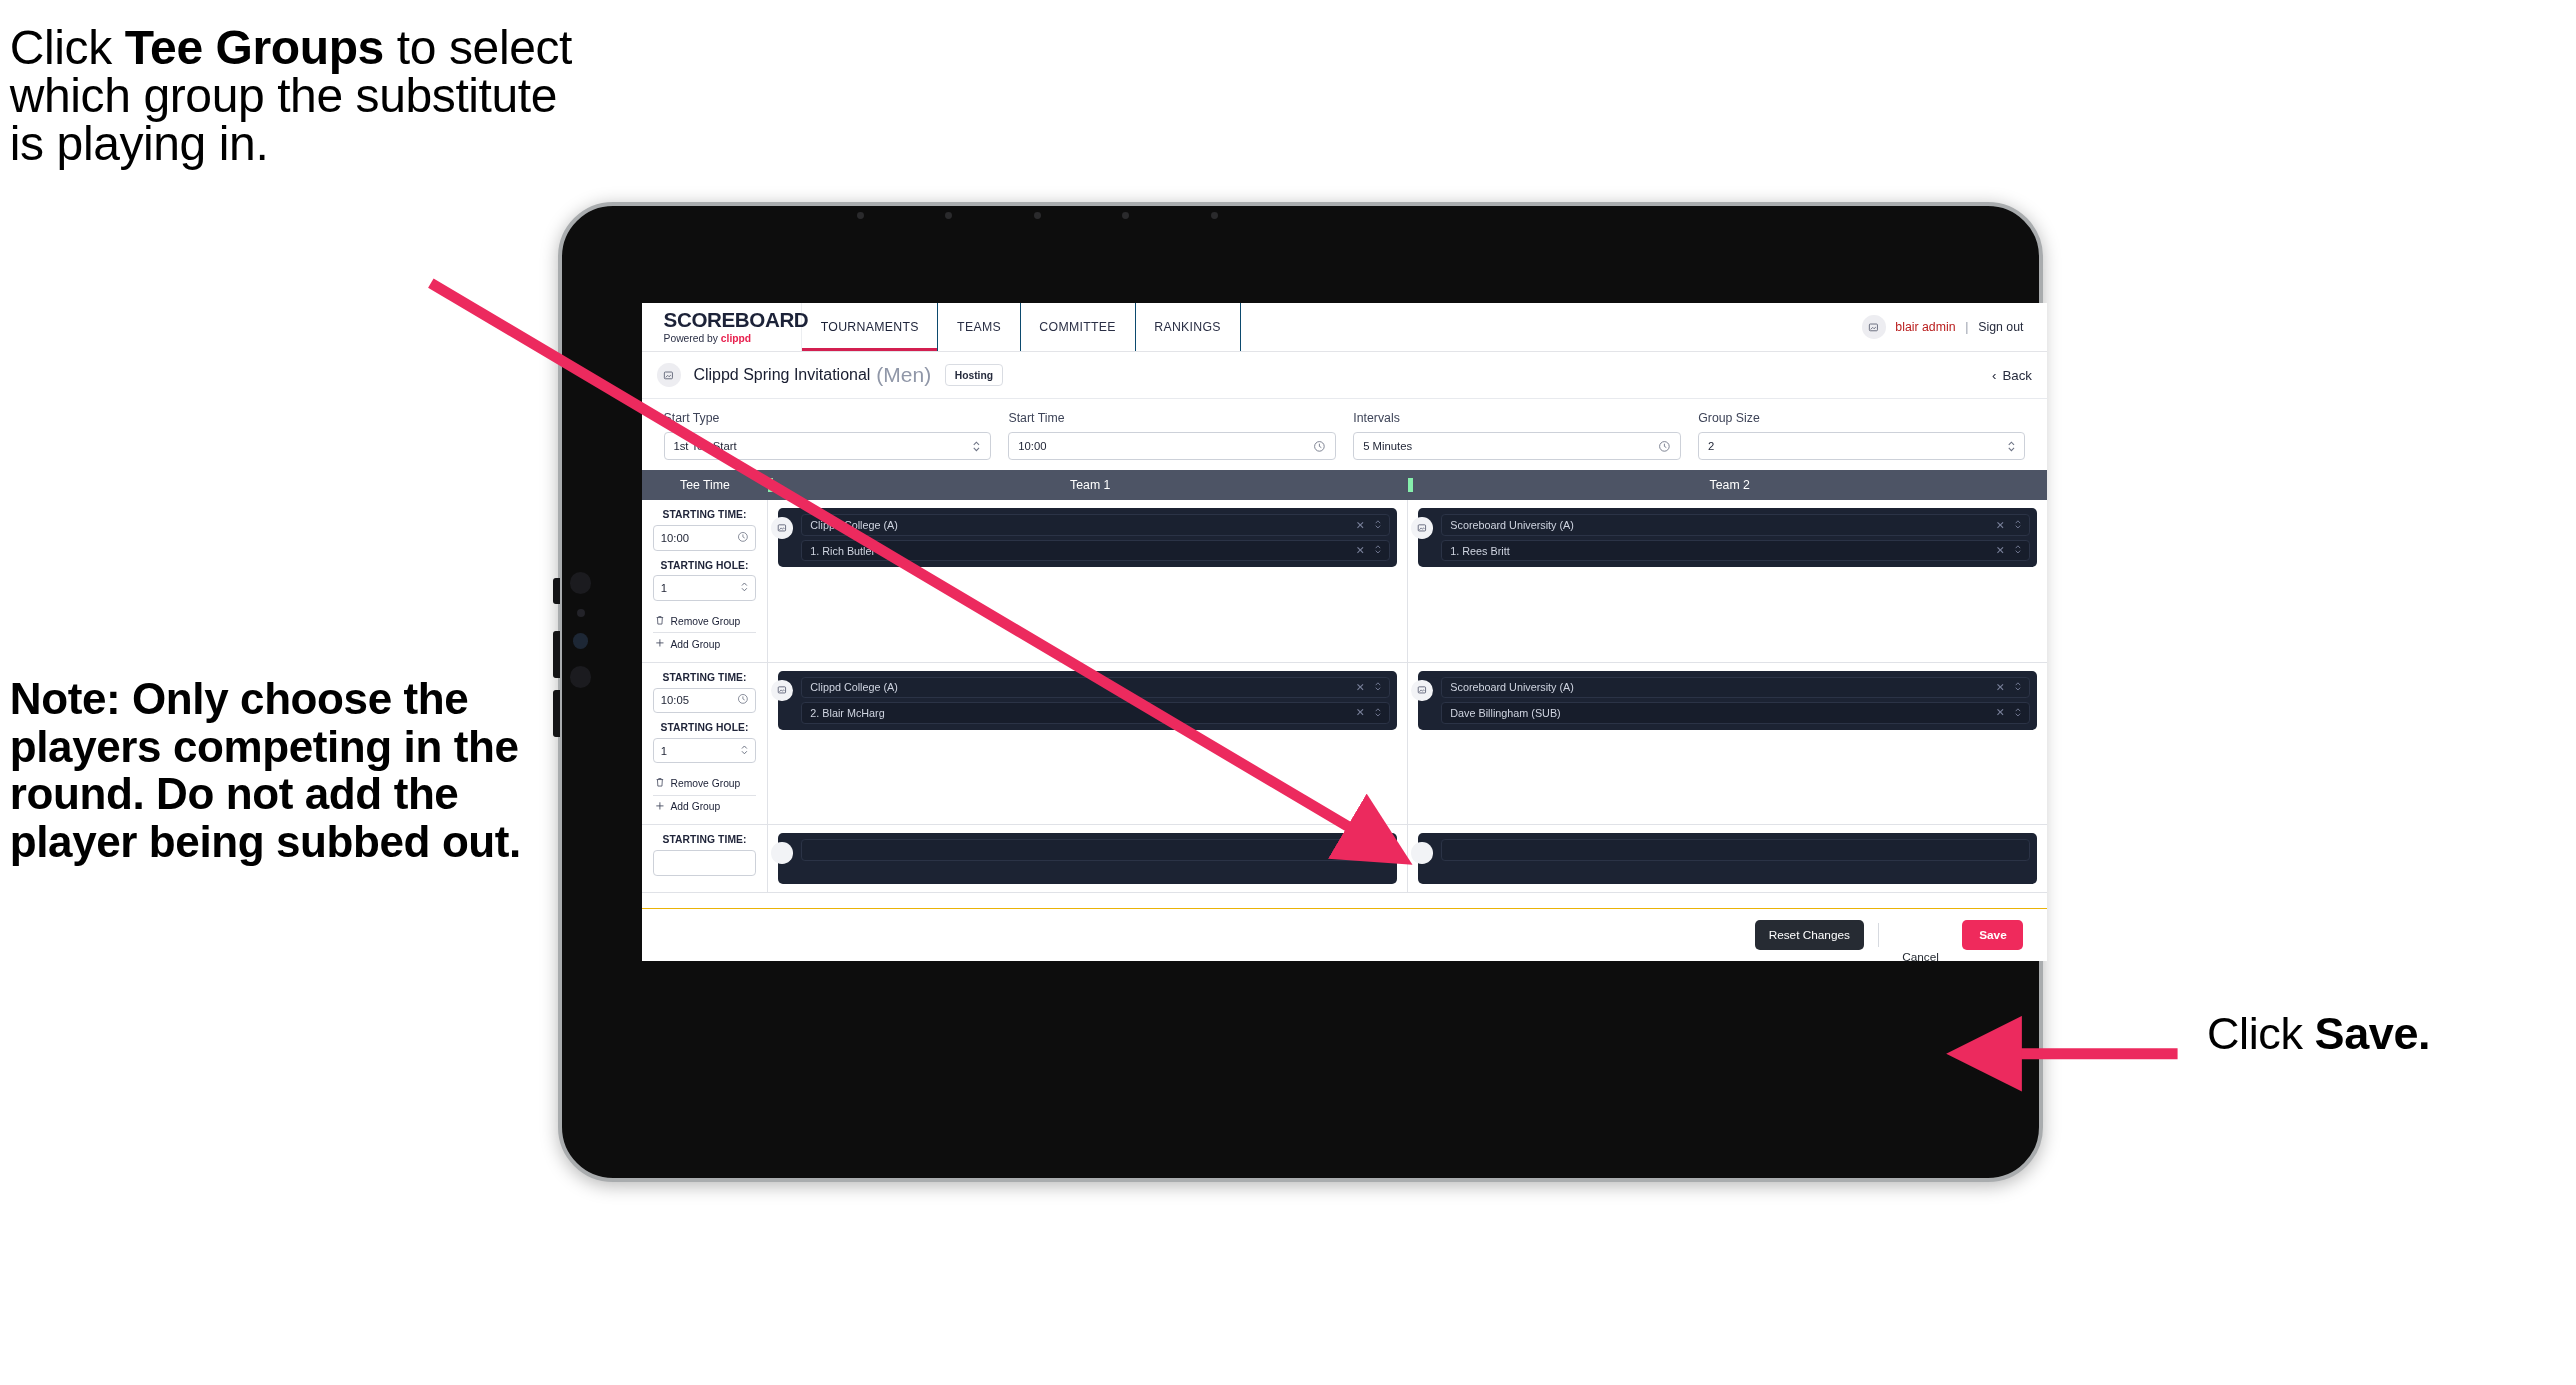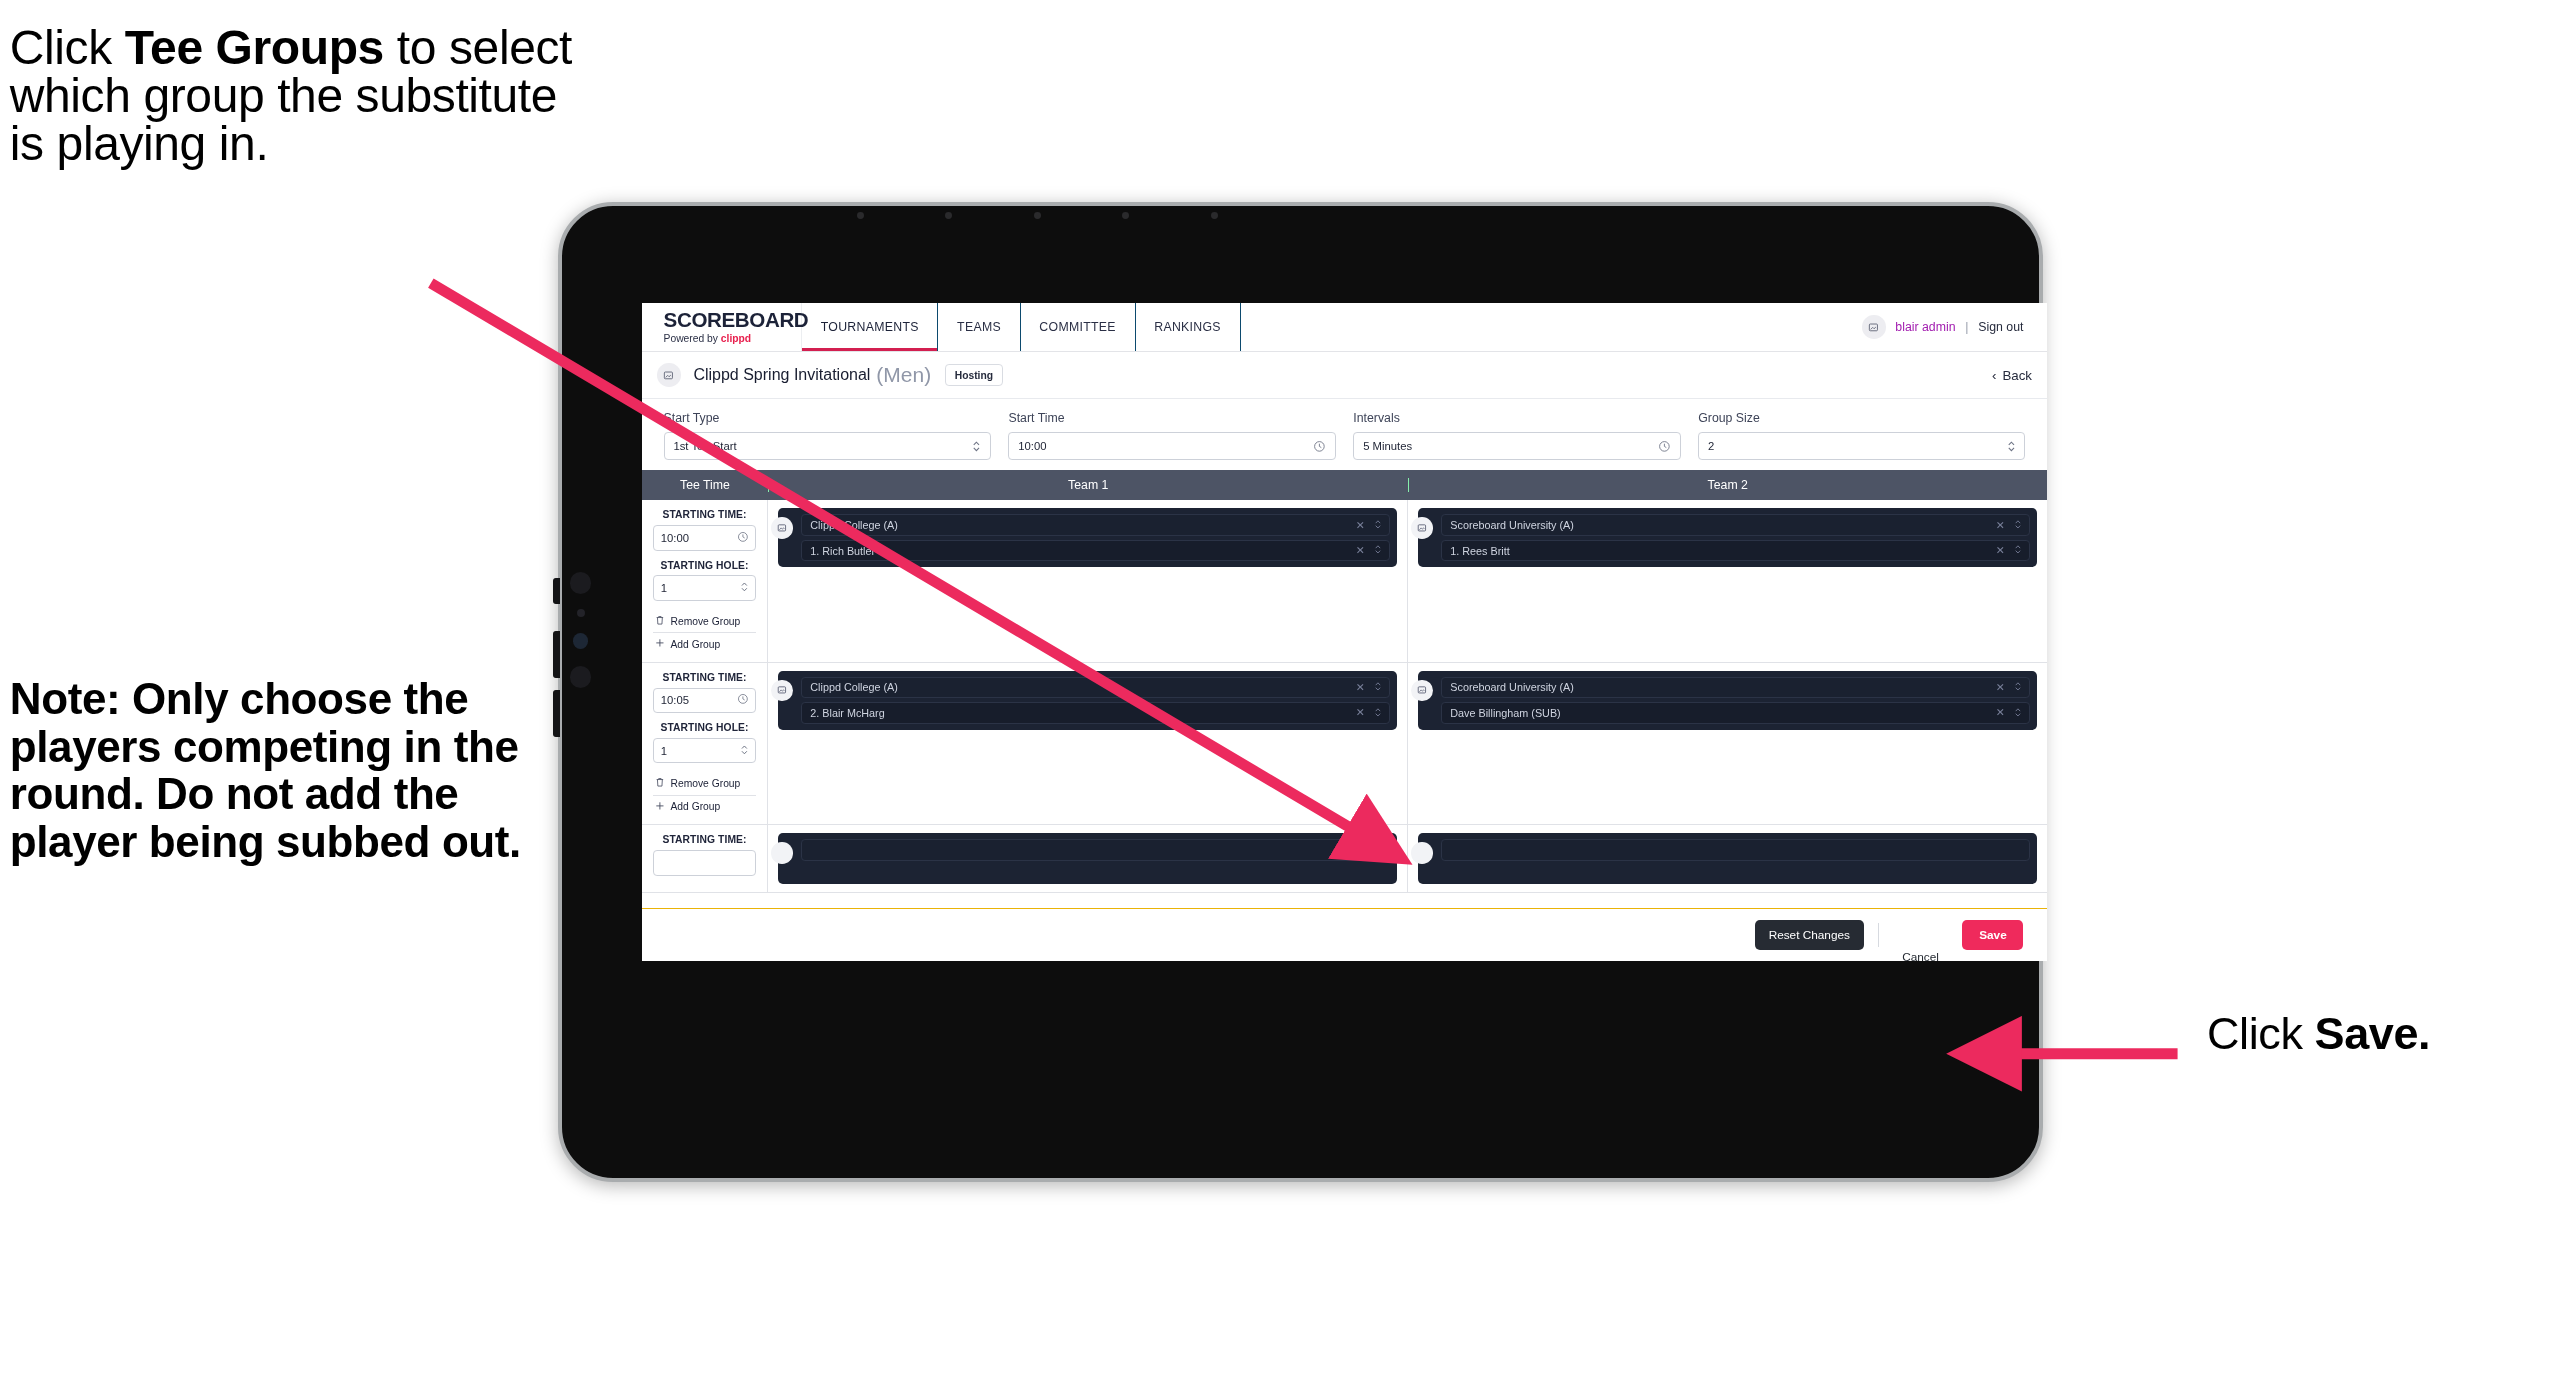--- a/index.html
+++ b/index.html
@@ -95,21 +95,21 @@
     height: 2.9px; background: #d31f50;
   }
   #navright {
     margin-left: auto; display: flex; align-items: center; padding-right: 23.6px; gap: 9.8px;
   }
   .avatar {
     width: 23.6px; height: 23.6px; border-radius: 50%; background: #ededf1;
     display: flex; align-items: center; justify-content: center;
     font-size: 10.8px; color: #5b6072;
   }
-  #navright .uname { font-size: 12.3px; color: #a21caf; }
+  #navright .uname { font-size: 12.3px; color: #b91c1c; }
   #navright .sep { font-size: 12.3px; color: #9aa0ae; }
   #navright .sout { font-size: 12.3px; color: #262b3d; cursor: pointer; }
 
   
   #crumb {
     height: 47px; display: flex; align-items: center; padding: 0 15px;
     border-bottom: 1px solid #e8eaee; background: #fff;
   }
   #crumb .tname { font-size: 16px; color: #181d30; margin-left: 12.8px; }
   #crumb .tgender { font-size: 21px; color: #9097a8; margin-left: 5.9px; }
@@ -134,21 +134,21 @@
   .fctl .fval { flex: 1; }
   .fctl .ficon { color: #6e7485; font-size: 11.8px; display:flex; align-items:center; }
 
   
   #thead { display: flex; background: #4d5465; height: 30.5px; align-items: center; }
   #thead > div {
     display: flex; align-items: center; justify-content: center;
     color: #fff; font-size: 12.3px;
   }
   .col-tee { width: 126px; flex: none; }
-  .col-team { flex: 1; border-left: 1px solid #86efac; }
+  .col-team { flex: 1; border-left: 5px solid #86efac; }
 
   
   #tbody { background: #fff; }
   .trow { display: flex; border-bottom: 1px solid #e0e2e7; align-items: stretch; }
   .cell-tee {
     width: 126px; flex: none; padding: 8.8px 10.8px 6.9px 10.8px;
     border-right: 1px solid #e0e2e7; background: #fff;
   }
   .subl {
     font-size: 10.3px; font-weight: 700; color: #20253a;

